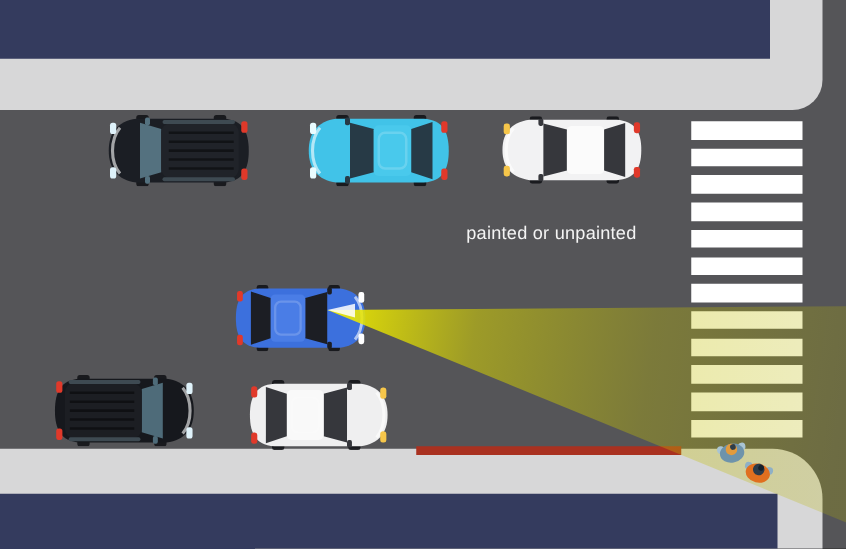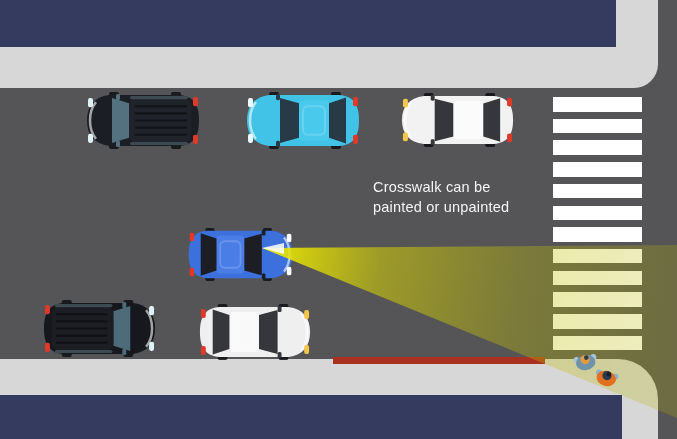--- a/index.html
+++ b/index.html
@@ -213,16 +213,15 @@
       <g transform="rotate(14 13.5 13.5)">
         <circle cx="5" cy="10.5" r="3" fill="#8fb0c6"></circle>
         <circle cx="22" cy="10.5" r="3" fill="#8fb0c6"></circle>
         <ellipse cx="13.5" cy="14.5" rx="9.8" ry="7.6" fill="#e06f1f"></ellipse>
         <circle cx="13.5" cy="11.5" r="4.6" fill="#2b3b4b"></circle>
         <circle cx="15" cy="9.8" r="2.3" fill="#15202b"></circle>
       </g>
       </svg>
     </div>
   <div class="note">
-    <div>Crosswalk can be</div>
     <div>painted or unpainted</div>
   </div>
 </div>
 
 </body></html>

